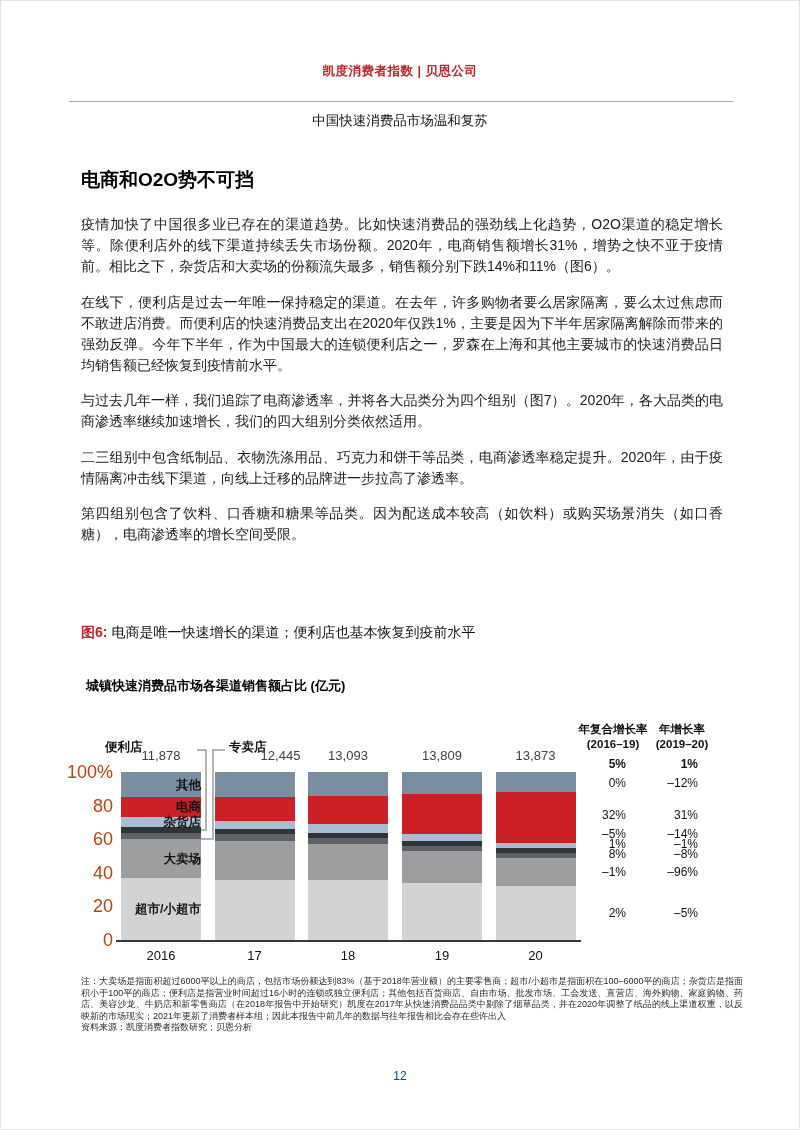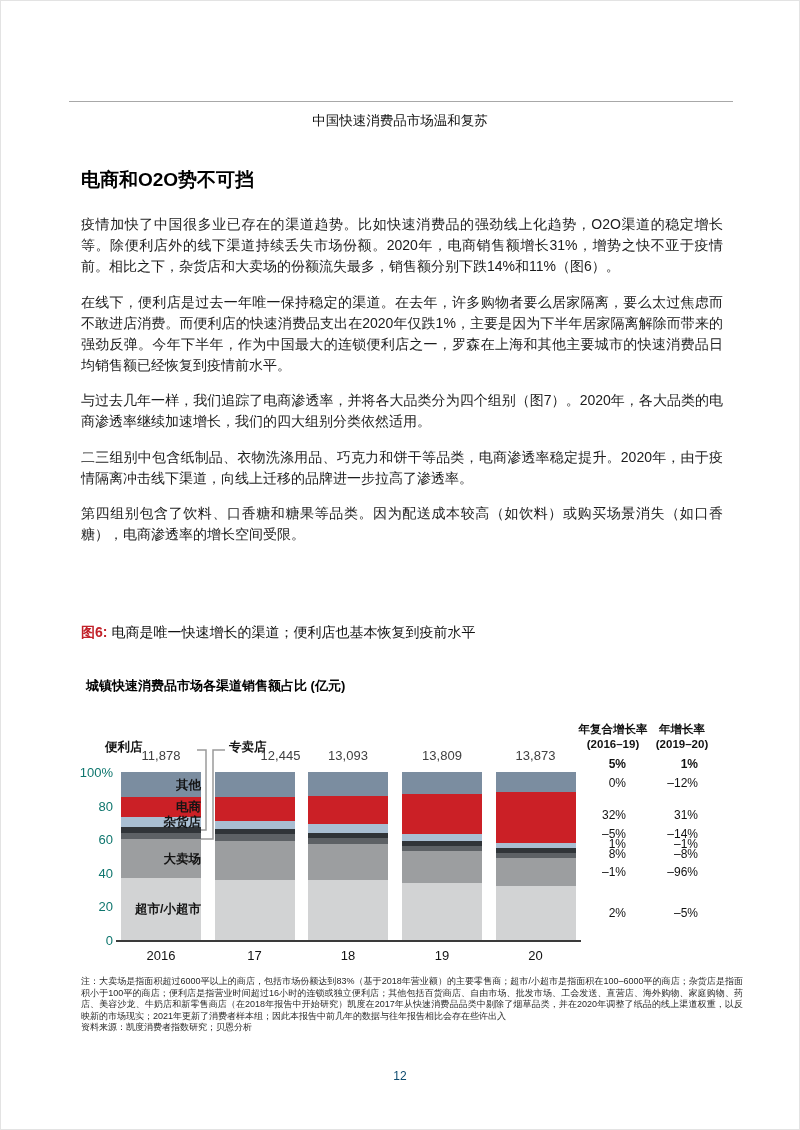--- a/index.html
+++ b/index.html
@@ -12,21 +12,21 @@
 
   .article-title{position:absolute;top:166px;left:80px;font-size:19px;font-weight:bold;color:#000;}
   .paras{position:absolute;top:213px;left:80px;width:642px;}
   .paras p{margin:0 0 14.5px 0;font-size:14px;line-height:21px;text-align:justify;color:#1c1c1c;}
 
   .figcap{position:absolute;top:623px;left:80px;font-size:14px;color:#111;}
   .figcap .fig-label{color:#c2222a;font-weight:bold;margin-right:4px;}
   .chart-title{position:absolute;top:676px;left:85px;font-size:13px;font-weight:bold;color:#000;}
 
   #chart{position:absolute;top:705px;left:0;width:800px;height:268px;}
-  .ytick{position:absolute;width:60px;text-align:right;font-size:13px;color:#0f766e;transform:translateY(-50%);}
+  .ytick{position:absolute;width:60px;text-align:right;font-size:18px;color:#c2410c;transform:translateY(-50%);}
   .bar{position:absolute;width:80px;height:168px;top:66px;display:flex;flex-direction:column-reverse;}
   .seg{width:100%;}
   .axis-line{position:absolute;left:115px;top:234px;width:465px;height:2px;background:#3a3a3a;}
   .total{position:absolute;top:42px;width:80px;text-align:center;font-size:13px;color:#404040;}
   .year{position:absolute;top:242px;width:80px;text-align:center;font-size:13px;color:#111;}
   .seglabel{position:absolute;width:80px;text-align:right;font-size:12.5px;font-weight:600;color:#141414;transform:translateY(-50%);}
   .callout-label{position:absolute;top:33px;font-size:12.5px;font-weight:600;color:#141414;}
   .gt-header{position:absolute;width:110px;text-align:center;font-size:11.5px;font-weight:bold;line-height:15px;color:#111;}
   .gt-val{position:absolute;width:80px;text-align:right;font-size:12px;color:#111;transform:translateY(-50%);}
   .gt-val.bold{font-weight:bold;}
@@ -34,20 +34,21 @@
 
   .footnote{position:absolute;top:975px;left:80px;width:662px;font-size:9px;line-height:11.6px;color:#2a2a2a;text-align:justify;}
   .footnote .src{margin-top:0;}
   .pagenum{position:absolute;top:1068px;left:0;width:100%;text-align:center;font-size:12px;color:#0c4a6e;}
 </style>
 </head>
 <body>
 
 <div id="page">
 
+  <div class="hdr">凯度消费者指数 | 贝恩公司</div>
   <div class="rule"></div>
   <div class="subtitle">中国快速消费品市场温和复苏</div>
 
   <div class="article-title">电商和O2O势不可挡</div>
 
   <div class="paras">
       <p>疫情加快了中国很多业已存在的渠道趋势。比如快速消费品的强劲线上化趋势，O2O渠道的稳定增长等。除便利店外的线下渠道持续丢失市场份额。2020年，电商销售额增长31%，增势之快不亚于疫情前。相比之下，杂货店和大卖场的份额流失最多，销售额分别下跌14%和11%（图6）。</p>
       <p>在线下，便利店是过去一年唯一保持稳定的渠道。在去年，许多购物者要么居家隔离，要么太过焦虑而不敢进店消费。而便利店的快速消费品支出在2020年仅跌1%，主要是因为下半年居家隔离解除而带来的强劲反弹。今年下半年，作为中国最大的连锁便利店之一，罗森在上海和其他主要城市的快速消费品日均销售额已经恢复到疫情前水平。</p>
       <p>与过去几年一样，我们追踪了电商渗透率，并将各大品类分为四个组别（图7）。2020年，各大品类的电商渗透率继续加速增长，我们的四大组别分类依然适用。</p>
       <p>二三组别中包含纸制品、衣物洗涤用品、巧克力和饼干等品类，电商渗透率稳定提升。2020年，由于疫情隔离冲击线下渠道，向线上迁移的品牌进一步拉高了渗透率。</p>

